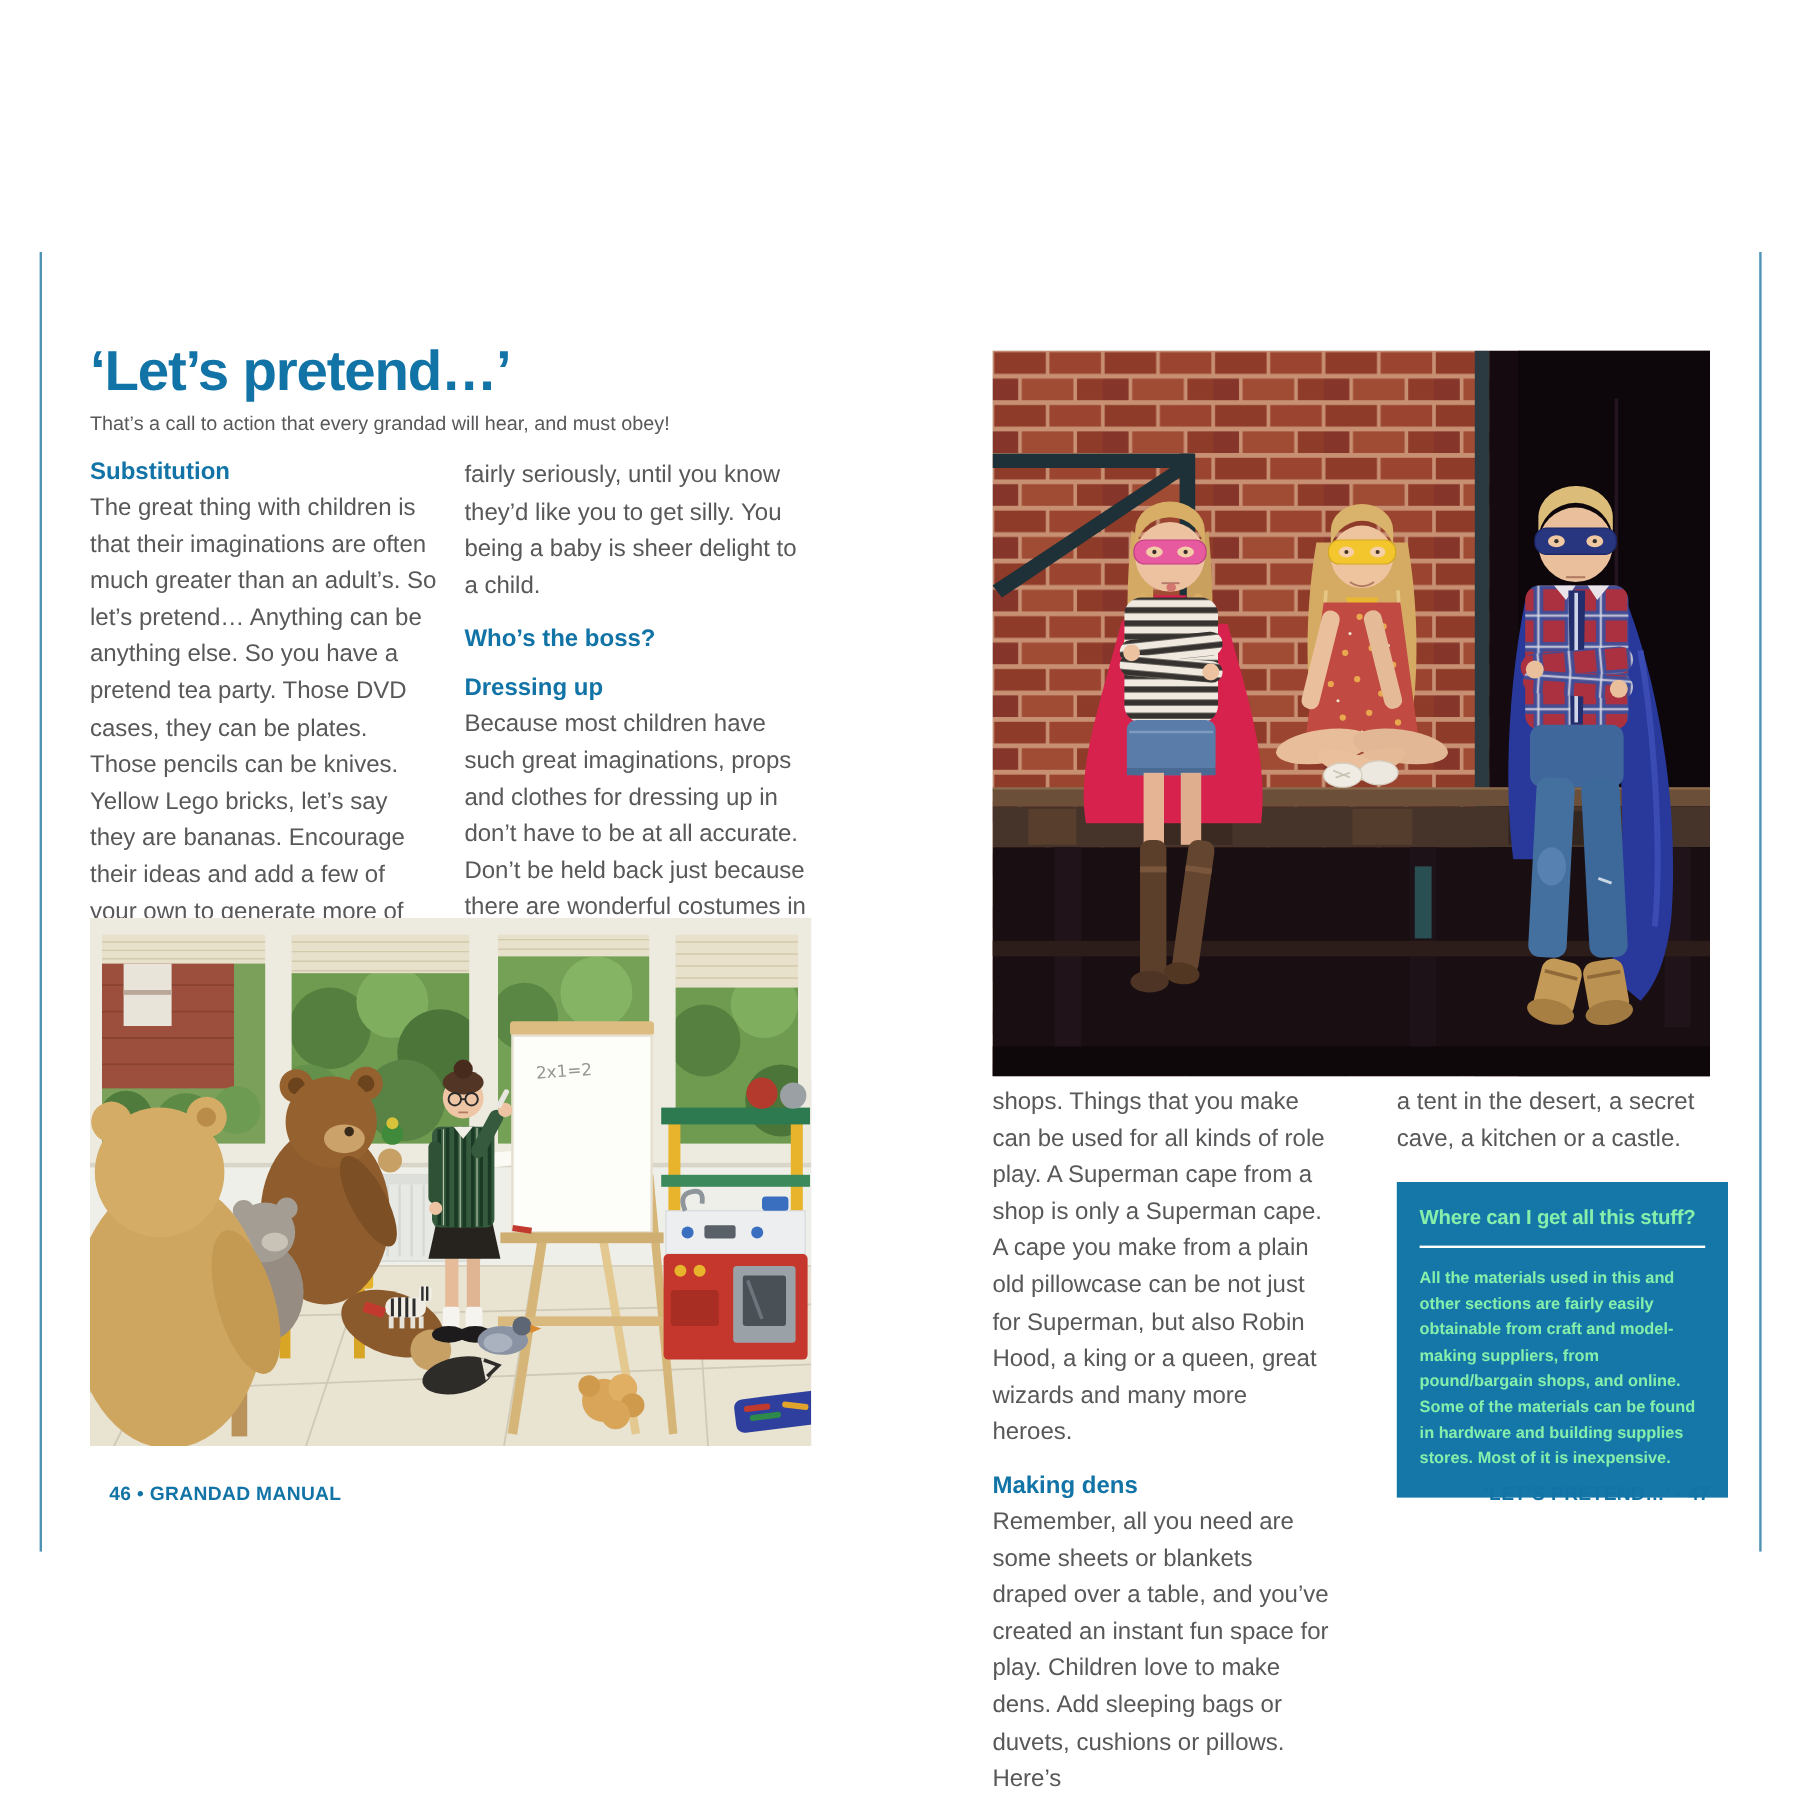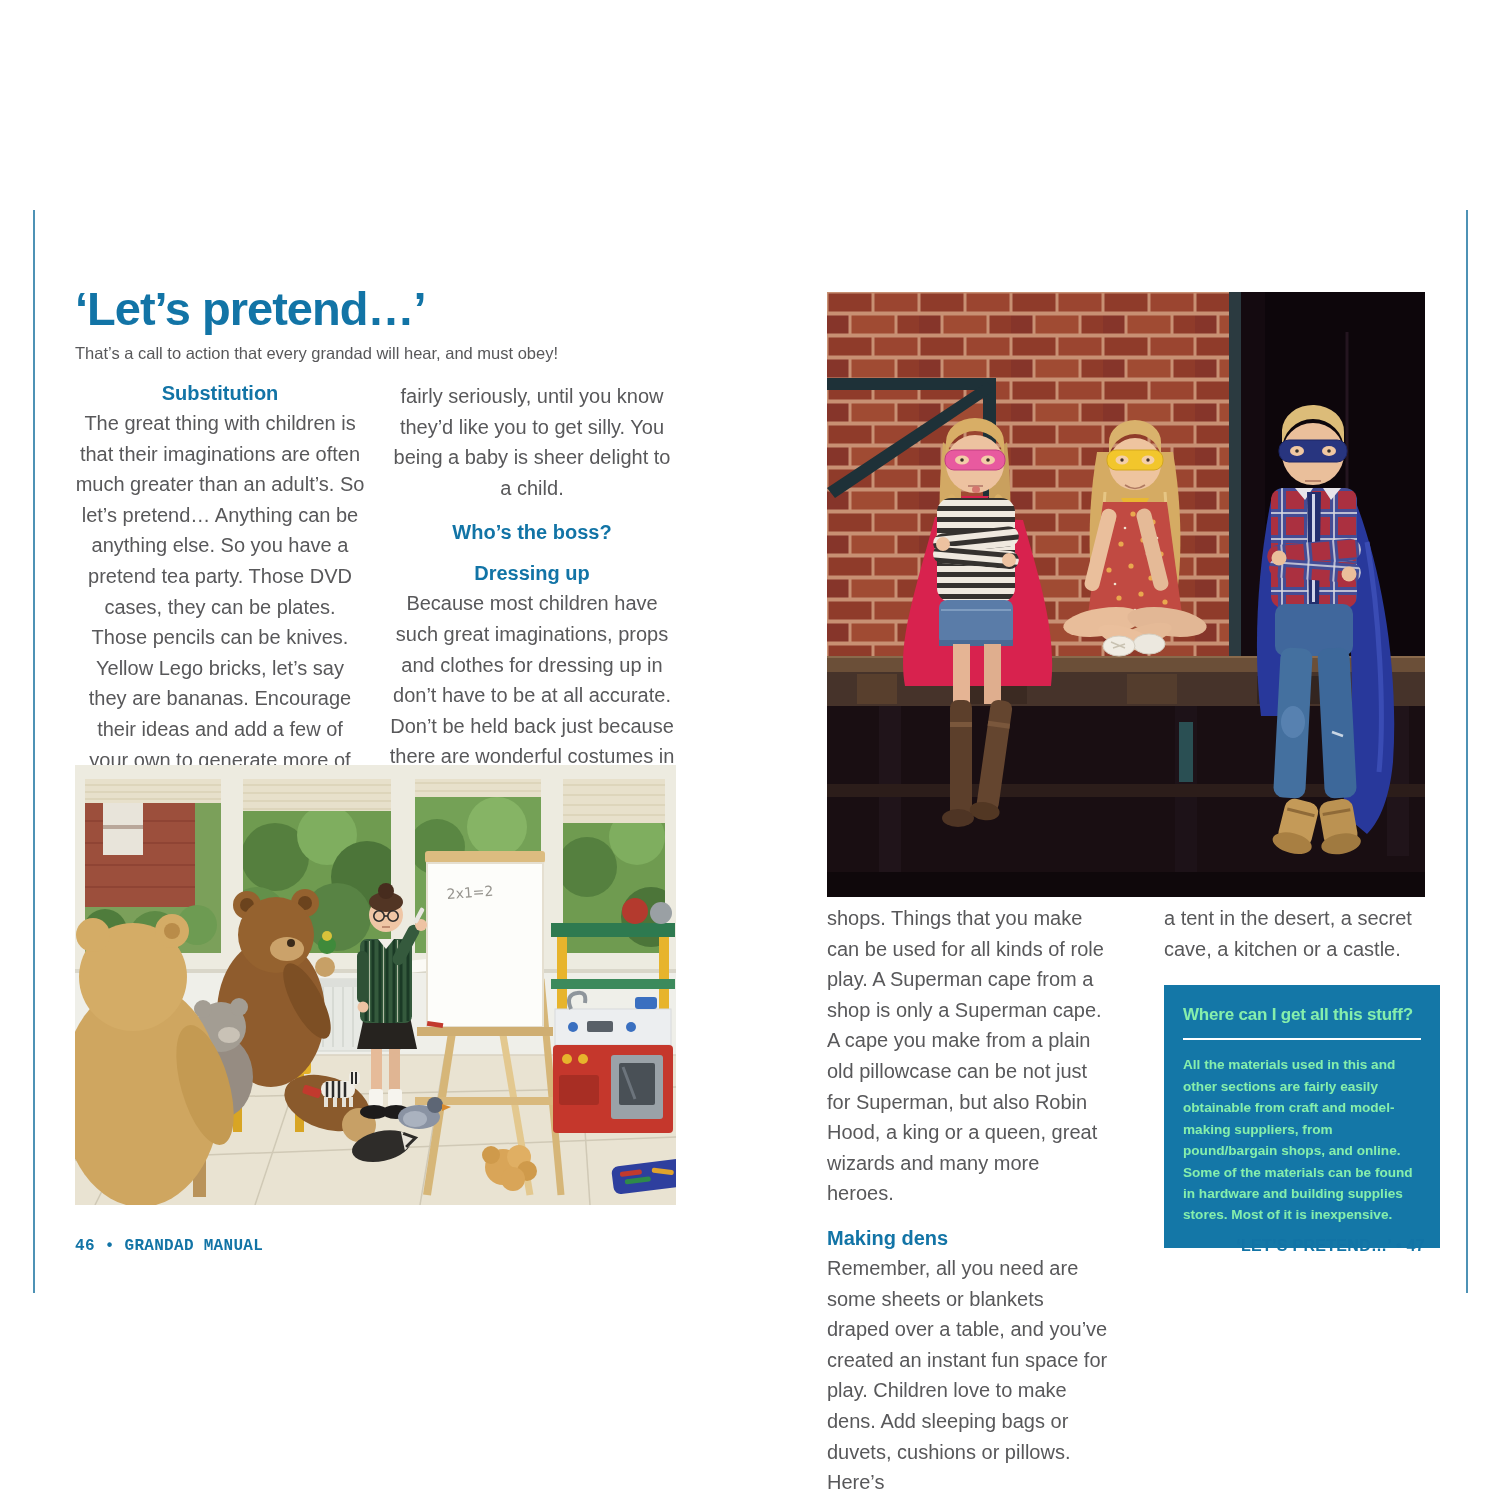--- a/index.html
+++ b/index.html
@@ -17,21 +17,21 @@
     position:absolute; left:75px; top:281px;
     font-size:47px; font-weight:bold; color:#1274a6; letter-spacing:-1px;
   }
   .page-subtitle {
     position:absolute; left:75px; top:344px; width:560px;
     font-size:16.5px; color:#58585a;
   }
 
   .cols { position:absolute; display:flex; }
   .cols-left { left:75px; top:381px; width:602px; }
-  .cols-left .col { width:290px;text-align:center; }
+  .cols-left .col { width:290px; }
   .cols-left .col + .col { margin-left:22px; }
 
   h3.sec {
     font-size:20px; font-weight:bold; color:#1274a6;
     line-height:1.2; margin:0 0 3px 0;
   }
   .sec-gap { margin-top:17px !important; }
   p.body {
     font-size:20px; line-height:1.53; color:#58585a; margin:0;
   }
@@ -51,21 +51,21 @@
   .info-box .bx-head {
     font-size:17px; font-weight:bold; white-space:nowrap; letter-spacing:-0.2px;
   }
   .info-box .bx-rule { height:2px; background:#ffffff; margin:13px 0 14px 0; }
   .info-box .bx-body { font-size:13.6px; font-weight:bold; line-height:1.58; }
 
   .folio {
     position:absolute; top:1237px; font-size:16px; font-weight:bold;
     color:#1274a6; letter-spacing:0.3px;
   }
-  .folio.left-f { left:75px;font-family:Liberation Mono, monospace; }
+  .folio.left-f { left:91px; }
   .folio.right-f { right:75px; }
 </style>
 </head>
 <body>
 
 <div class="edge-rule left"></div>
 <div class="edge-rule right"></div>
 
 <div class="page-title">‘Let’s pretend…’</div>
 <div class="page-subtitle">That’s a call to action that every grandad will hear, and must obey!</div>

